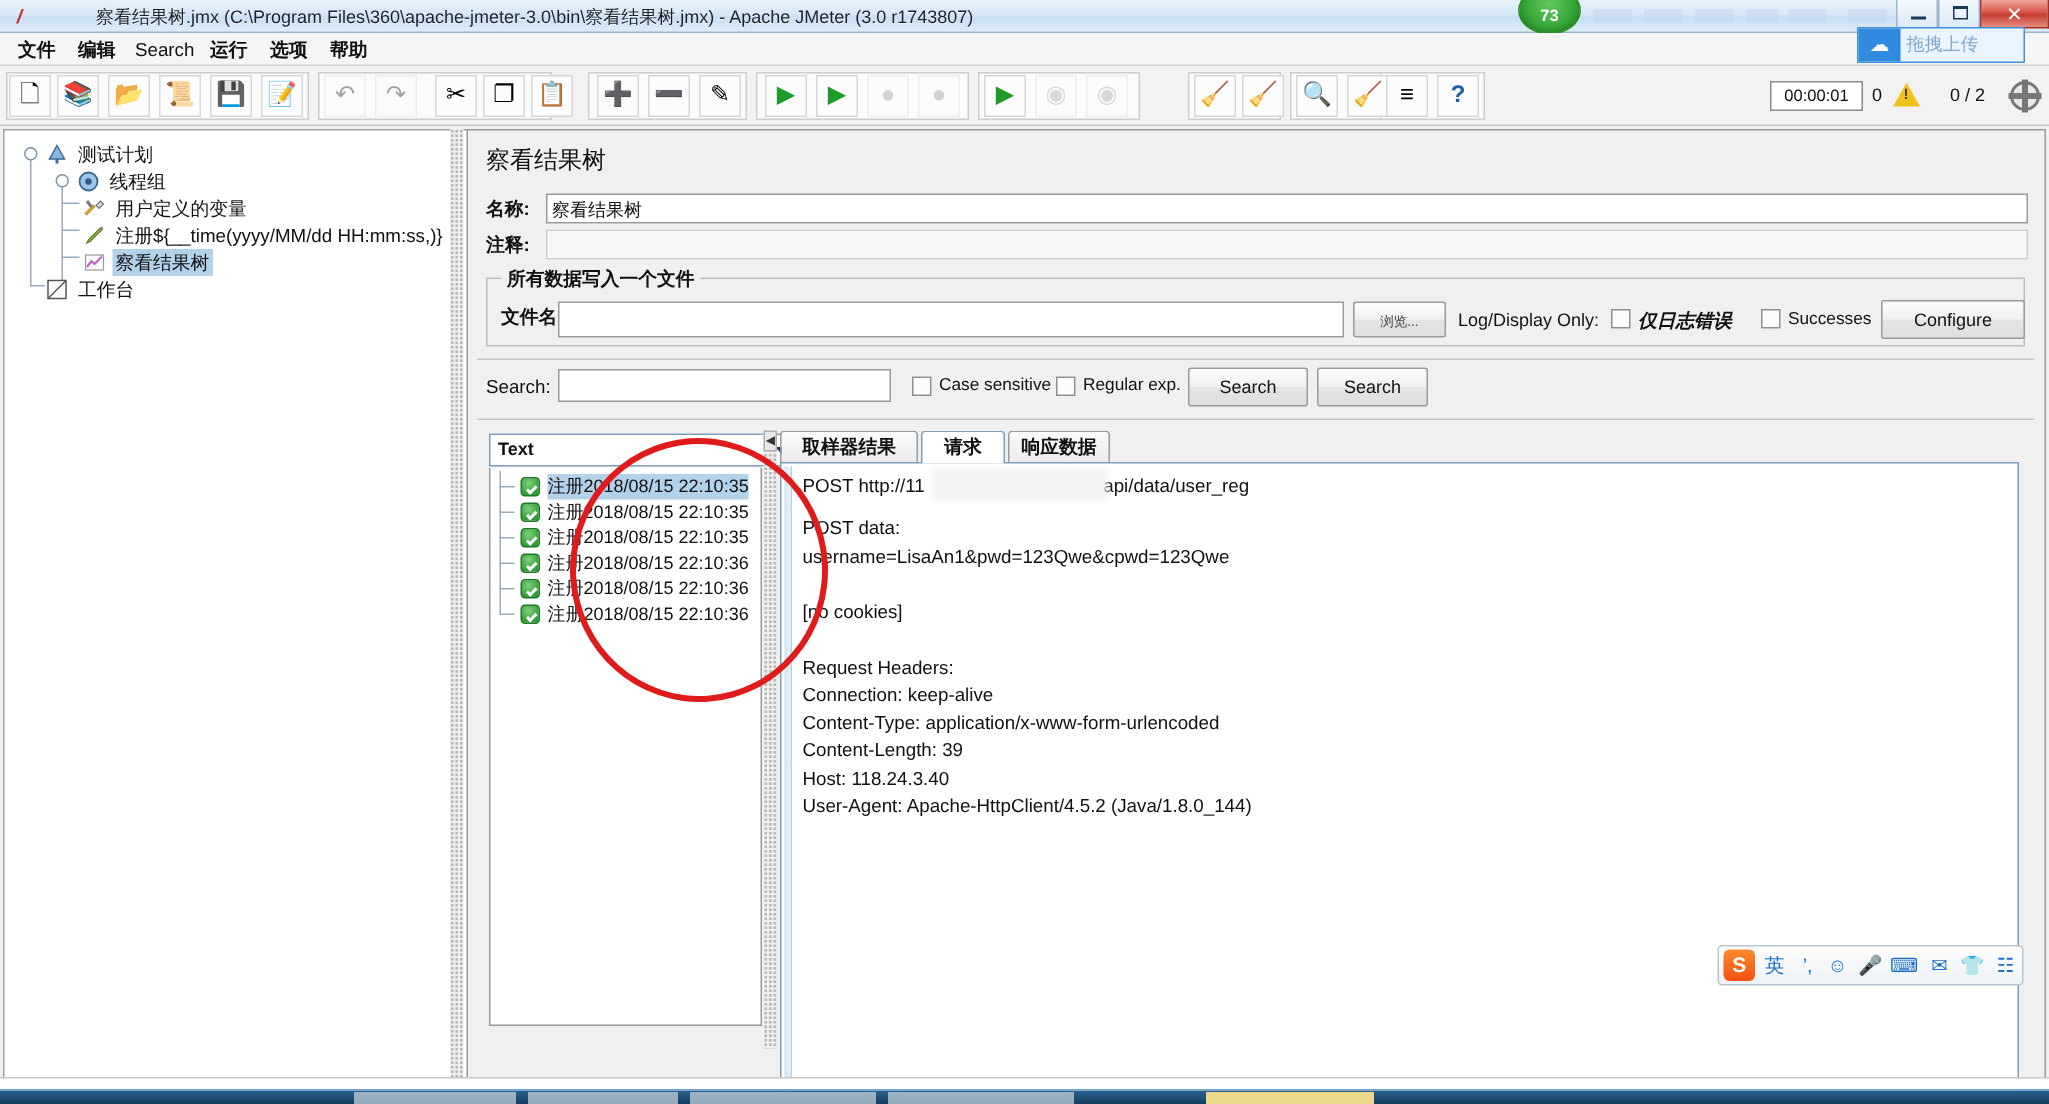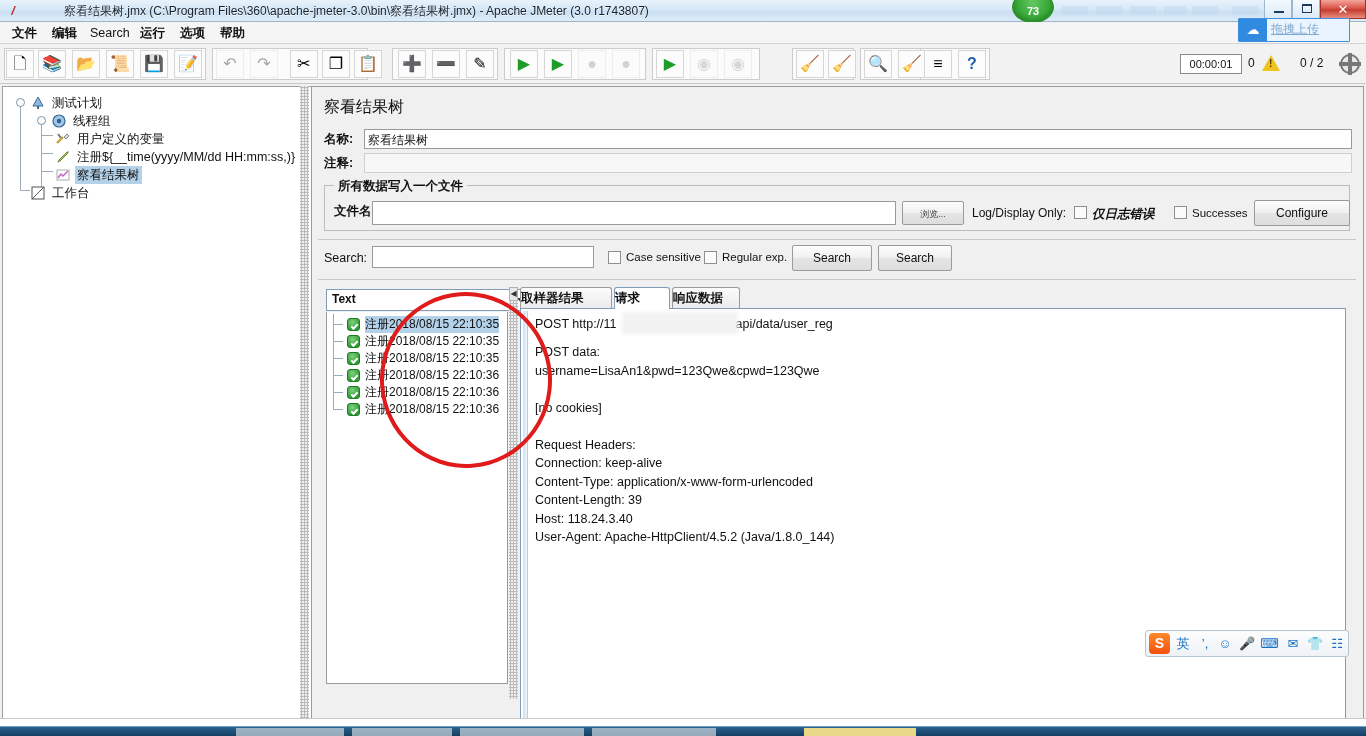--- a/index.html
+++ b/index.html
@@ -93,21 +93,21 @@
     border: 1px solid #3f8fe0; background: #eaf4fe; box-sizing: border-box;
     border-radius: 1px; z-index: 40;
   }
   .drag-upload .du-icon {
     position: absolute; left: 0; top: 0; width: 28px; height: 22px;
     background: #2f8ae0; color: #fff; text-align: center; line-height: 22px;
     font-size: 13px;
   }
   .drag-upload .du-label {
     position: absolute; left: 32px; top: 2px;
-    font-size: 12px; color: #7fa8cf; white-space: nowrap; text-decoration: underline;
+    font-size: 12px; color: #7fa8cf; white-space: nowrap;
   }
 
   
   .toolbar {
     position: absolute; left: 0; top: 44px; width: 1366px; height: 40px;
     background: #f2f2f2; border-bottom: 1px solid #c8c8c8;
     box-sizing: border-box;
   }
   .tb-group {
     position: absolute; top: 4px; height: 32px;
@@ -278,21 +278,21 @@
     font-size: 8px; color: #333; line-height: 12px; text-align: center;
   }
 
   
   .tabstrip { position: absolute; left: 208px; top: 200px; height: 22px; }
   .tab {
     position: absolute; top: 0; height: 22px; box-sizing: border-box;
     border: 1px solid #9a9a9a; border-bottom: none;
     background: linear-gradient(to bottom,#fbfbfb,#ebebeb);
     font-size: 12.5px; color: #111; font-weight: bold;
-    line-height: 20px; 
+    line-height: 20px; text-align: center;
     border-radius: 3px 3px 0 0;
   }
   .tab.active {
     background: #ffffff; border-color: #7f9db9; z-index: 3;
   }
   .detail-box {
     position: absolute; left: 208px; top: 221px; width: 826px; height: 450px;
     background: #ffffff; border: 1px solid #7f9db9; box-sizing: border-box;
     overflow: hidden;
   }

